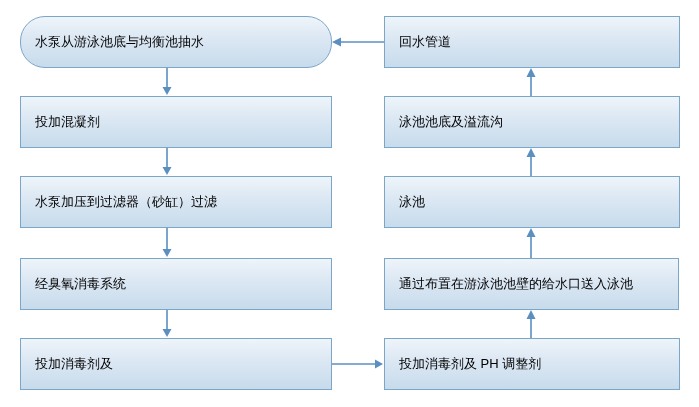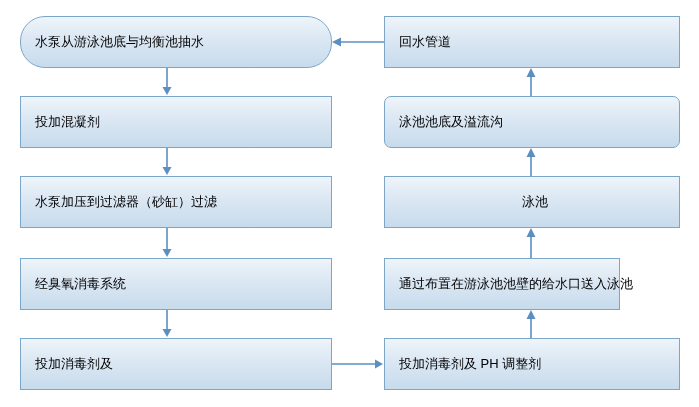--- a/index.html
+++ b/index.html
@@ -121,26 +121,26 @@
   <div class="node" style="left:20px; top:258px; width:312px; height:52px;">
     <span class="label">经臭氧消毒系统</span>
   </div>
   <div class="node" style="left:20px; top:338px; width:312px; height:52px;">
     <span class="label">投加消毒剂及</span>
   </div>
 
   <div class="node" style="left:384px; top:16px; width:296px; height:52px;text-align:right;">
     <span class="label">回水管道</span>
   </div>
-  <div class="node" style="left:384px; top:96px; width:296px; height:52px;border-radius:7px;">
+  <div class="node" style="left:384px; top:96px; width:296px; height:52px;">
     <span class="label">泳池池底及溢流沟</span>
   </div>
-  <div class="node" style="left:384px; top:176px; width:296px; height:52px;justify-content:center;">
+  <div class="node" style="left:384px; top:176px; width:296px; height:52px;">
     <span class="label">泳池</span>
   </div>
-  <div class="node" style="left:384px; top:258px; width:236px; height:52px;">
+  <div class="node" style="left:384px; top:258px; width:295px; height:52px;">
     <span class="label">通过布置在游泳池池壁的给水口送入泳池</span>
   </div>
   <div class="node" style="left:384px; top:338px; width:296px; height:52px;">
     <span class="label">投加消毒剂及 PH 调整剂</span>
   </div>
 
 </div>
 
 </body></html>

